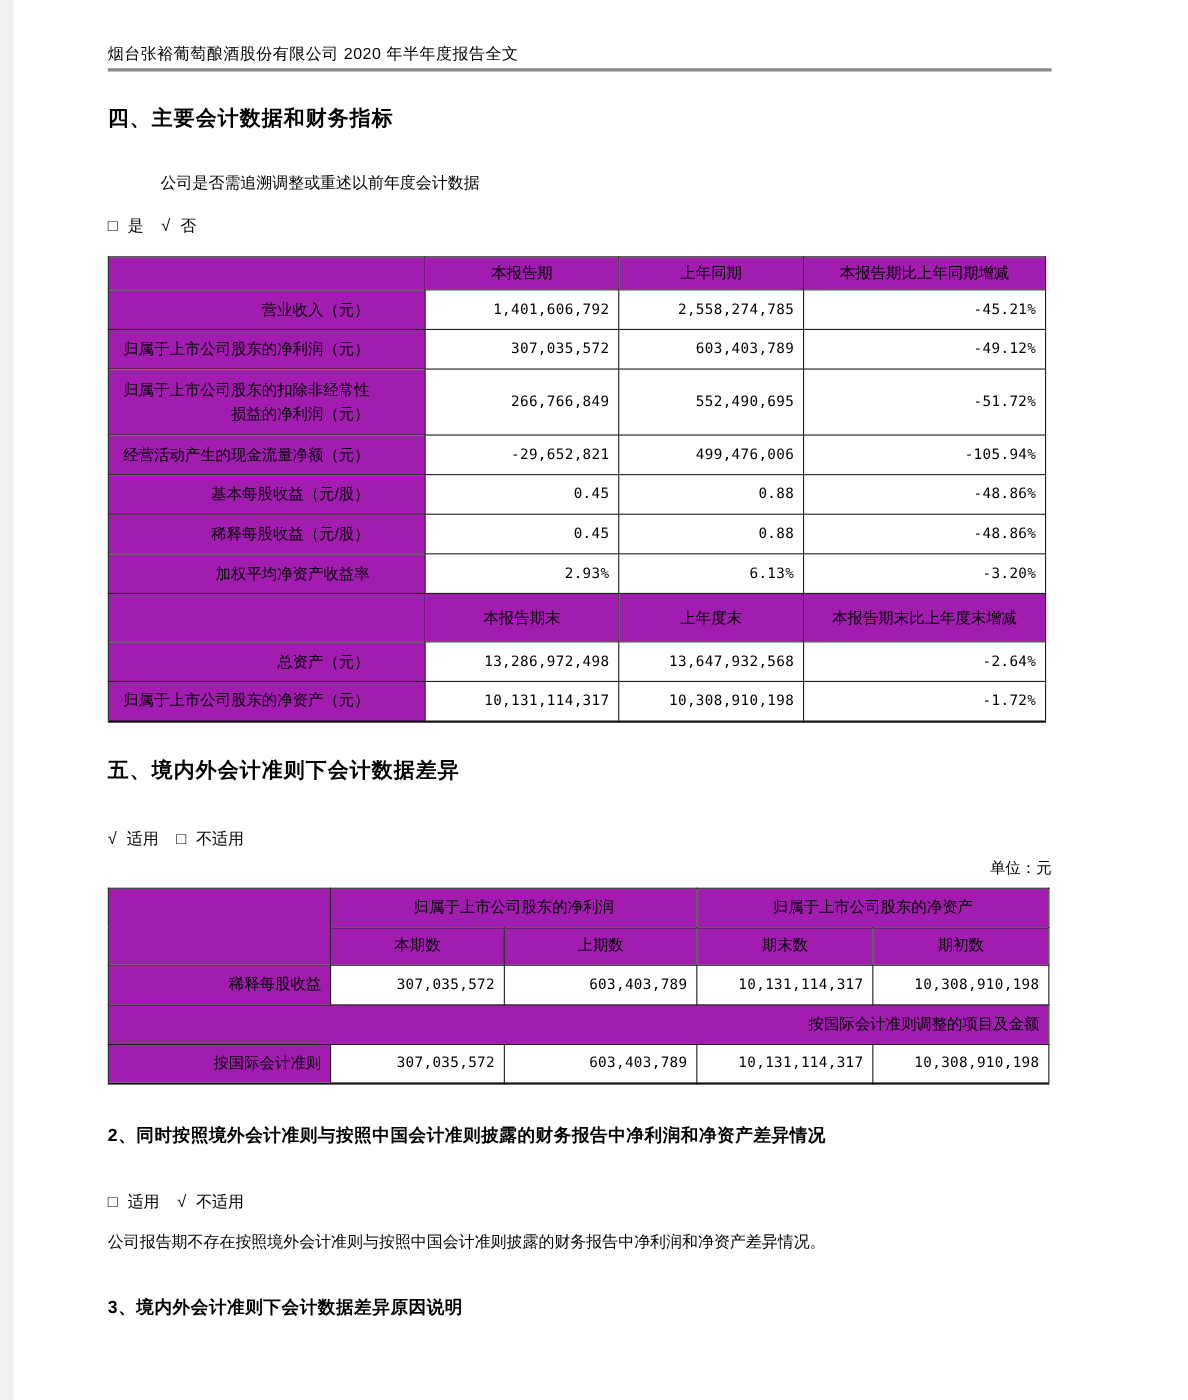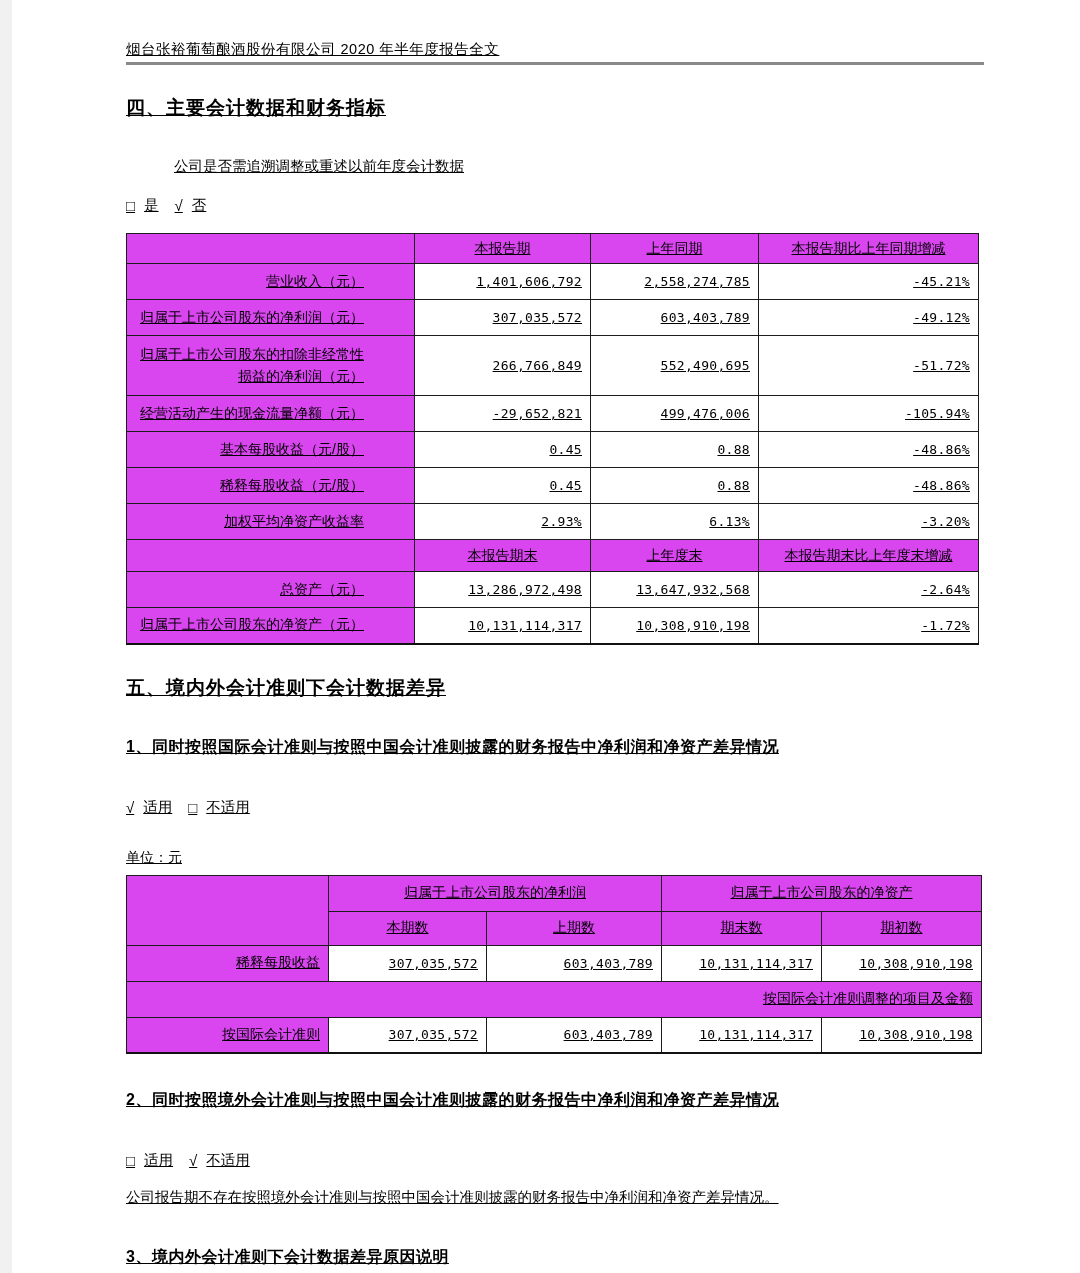--- a/index.html
+++ b/index.html
@@ -4,47 +4,47 @@
 <style>
   * { box-sizing: border-box; }
   html,body { margin:0; padding:0; }
   body {
     width:1080px; height:1273px; position:relative;
     background:#ffffff; color:#000;
     font-family:"Liberation Sans","DejaVu Sans",sans-serif;
     overflow:hidden;
   }
   .edge-left { position:absolute; left:0; top:0; width:12px; height:1273px; background:#f1f1f1; }
-  .page { position:absolute; left:126px; top:0; width:858px;text-decoration:underline; }
+  .page { position:absolute; left:98px; top:0; width:858px; }
 
   .doc-header {
     margin-top:40px; font-size:14.5px; letter-spacing:0.5px;
     border-bottom:3px solid #8a8a8a; padding-bottom:3px; width:100%;
   }
   h1.sec { font-size:19px; font-weight:bold; margin:30px 0 0 0; letter-spacing:1px; }
   h2.sub { font-size:16px; font-weight:bold; margin:36px 0 0 0; letter-spacing:0.5px; }
   .para { font-size:14.5px; margin-top:36px;margin-left:48px; }
   .note  { font-size:14.5px; margin-top:18px; }
   .choice { font-size:14.5px; margin-top:20px; display:flex; align-items:center; }
   .choice .opt { display:inline-flex; align-items:center; margin-right:16px; }
   .choice .mark { display:inline-block; margin-right:9px; font-size:15px; }
   .choice-lg { margin-top:40px; }
-  .unit-line { margin-top:32px; font-size:14px; }
+  .unit-line { margin-top:9px; font-size:14px; text-align:right; }
 
   table { border-collapse:collapse; table-layout:fixed; margin-top:18px; border-bottom:2px solid #111; }
   td {
     border:1px solid #1c1c1c; font-size:14px; padding:0 8px;
     vertical-align:middle; overflow:hidden;
   }
-  .gray { background:#d946ef; }
+  .gray { background:#a21caf; }
   .hd   { text-align:center; }
   .lbl  { text-align:right; padding-right:50px; line-height:1.55; }
   .num  { text-align:right; font-family:"DejaVu Sans Mono","Liberation Mono",monospace; font-size:13px; letter-spacing:0.3px; }
   tr.h30 td { height:30px; }
-  tr.h32 td { height:32px; }
+  tr.h32 td { height:44px; }
   tr.h34 td { height:34px;margin-left:21px; }
   tr.h36 td { height:36px; }
   tr.h60 td { height:60px; }
   #table2 { margin-top:8px; }
   #table2 .lbl { padding-right:8px; }
 </style>
 </head>
 <body>
 
 <div class="edge-left"></div>
@@ -140,21 +140,20 @@
       <td class="gray lbl">归属于上市公司股东的净资产（元）</td>
       <td class="num">10,131,114,317</td>
       <td class="num">10,308,910,198</td>
       <td class="num">-1.72%</td>
     </tr>
   </tbody>
     </table>
 
   <h1 class="sec">五、境内外会计准则下会计数据差异</h1>
 
-  <h2 class="sub">1、同时按照国际会计准则与按照中国会计准则披露的财务报告中净利润和净资产差异情况</h2>
 
   <div class="choice choice-lg">
     <span class="opt">
       <span class="mark">√</span>
       <span>适用</span>
     </span>
     <span class="opt">
       <span class="mark">□</span>
       <span>不适用</span>
     </span>

